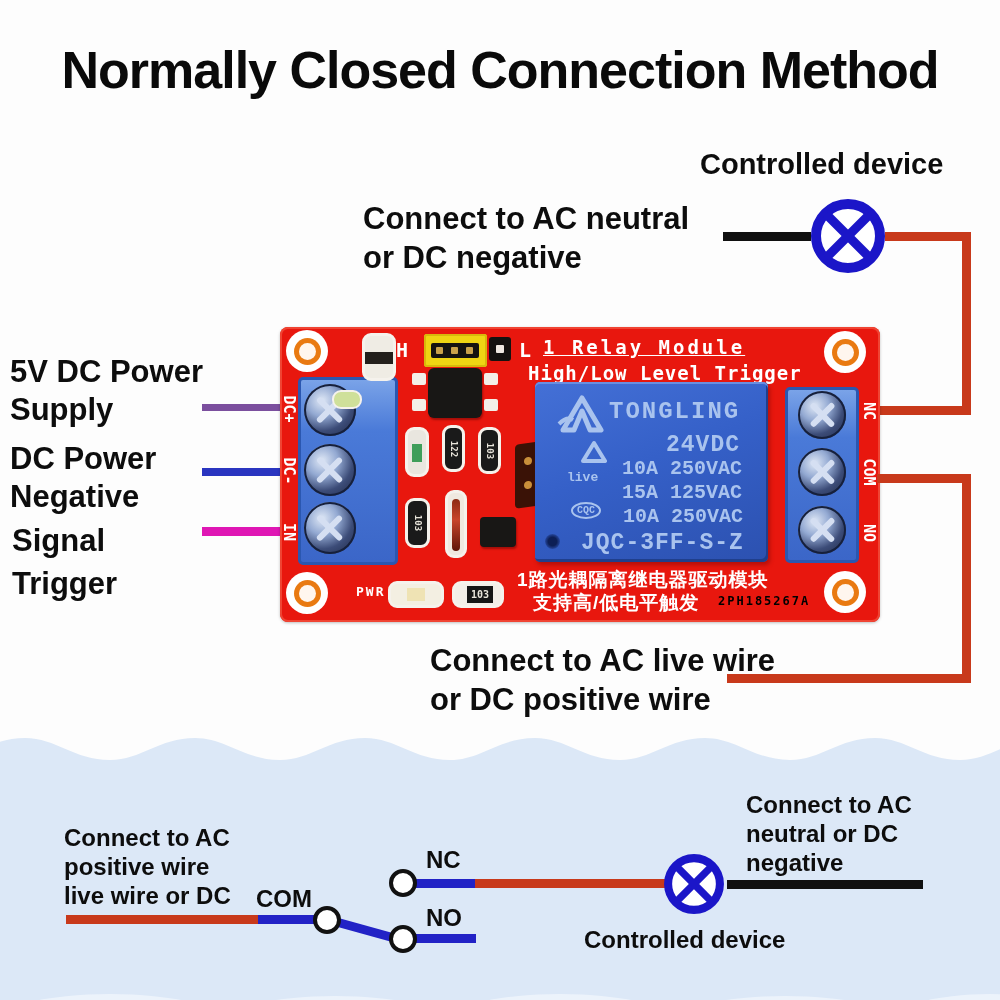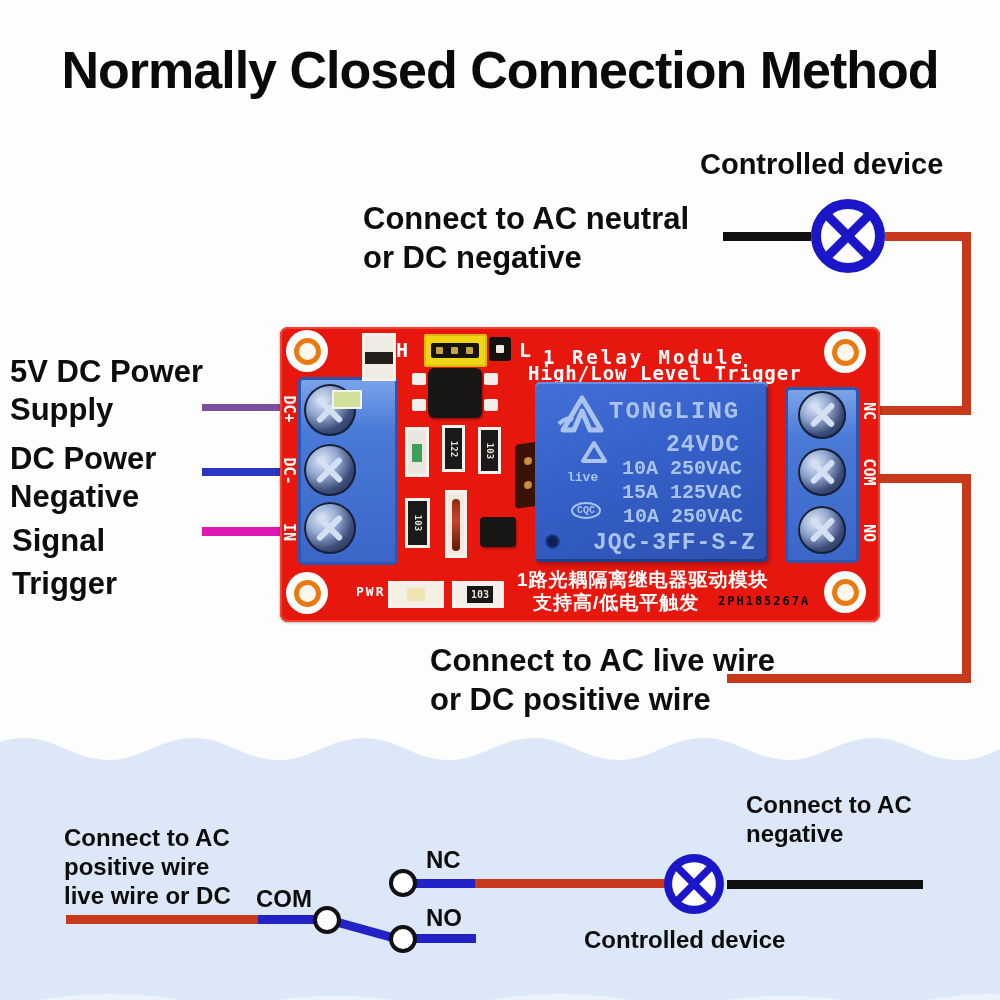--- a/index.html
+++ b/index.html
@@ -43,21 +43,21 @@
            white-space:nowrap;}
   .silk{position:absolute;color:#ffffff;font-weight:bold;font-family:"DejaVu Sans Mono",monospace;
         white-space:nowrap;}
   .jumper{position:absolute;background:#efd513;border-radius:3px;box-shadow:0 0 0 2px #d8b90a inset;}
   .jumper .pins{position:absolute;left:7px;top:9px;width:48px;height:15px;background:#151310;border-radius:2px;}
   .jumper .pins i{position:absolute;top:4px;width:7px;height:7px;background:#caa24a;border-radius:1px;}
   .blackcap{position:absolute;background:#141210;border-radius:3px;}
   .blackcap i{position:absolute;left:7px;top:8px;width:8px;height:8px;background:#efe9e2;border-radius:1px;}
   .ic{position:absolute;background:#181715;border-radius:6px;box-shadow:1px 2px 2px rgba(60,0,0,.4);}
   .pad{position:absolute;background:#f3efe8;border-radius:2px;}
-  .cmp{position:absolute;border:3px solid #f5f2ec;border-radius:0;box-sizing:border-box;}
+  .cmp{position:absolute;border:3px solid #f5f2ec;border-radius:9px;box-sizing:border-box;}
   .cmp .lab{position:absolute;left:50%;top:50%;transform:translate(-50%,-50%) rotate(90deg);
             color:#e8e4da;font-size:9px;font-weight:bold;font-family:"DejaVu Sans Mono",monospace;}
   .relay{position:absolute;left:255px;top:55px;width:233px;height:180px;border-radius:5px;
          background:linear-gradient(160deg,#4470d6 0%,#3560c8 45%,#2c51b0 100%);
          box-shadow:inset 0 2px 0 #6a8fe0, inset -2px -3px 0 #203f8c, 2px 3px 4px rgba(80,0,0,.35);
          color:#a9c3ee;}
   .relay .row{position:absolute;white-space:nowrap;font-weight:bold;font-family:Liberation Mono, monospace;}
   .oval{display:inline-block;border:2px solid #a9c3ee;border-radius:50%;padding:1px 4px;
         font-size:10px;font-weight:bold;}
 
@@ -156,21 +156,21 @@
       <div class="pins">
           <i style="left:5px;"></i>
           <i style="left:20px;"></i>
           <i style="left:35px;"></i>
         </div>
     </div>
     <div class="blackcap" style="left:209px;top:10px;width:22px;height:24px;">
         <i></i>
       </div>
     <div class="silk" style="left:239px;top:11px;font-size:20px;">L</div>
-    <div class="silk" style="left:263px;top:19px;font-size:19px;letter-spacing:3px;">1 Relay Module</div>
+    <div class="silk" style="left:263px;top:9px;font-size:19px;letter-spacing:3px;text-decoration:underline;">1 Relay Module</div>
     <div class="silk" style="left:248px;top:35px;font-size:19px;letter-spacing:1px;">High/Low Level Trigger</div>
 
     <div class="tblock" style="left:18px;top:50px;width:100px;height:188px;"></div>
     <div class="screw" style="left:24px;top:57px;width:52px;height:52px;"></div>
     <div class="screw" style="left:24px;top:117px;width:52px;height:52px;"></div>
     <div class="screw" style="left:24px;top:175px;width:52px;height:52px;"></div>
     <div class="edgelbl" style="left:9px;top:82px;">DC+</div>
     <div class="edgelbl" style="left:9px;top:144px;">DC-</div>
     <div class="edgelbl" style="left:9px;top:205px;">IN</div>
 
@@ -236,21 +236,21 @@
       <svg class="abs" style="left:46px;top:58px;" width="26" height="24" viewBox="0 0 26 24">
         <path d="M13 3 L24 21 L2 21 Z" fill="none" stroke="#a9c3ee" stroke-width="4" stroke-linejoin="round"></path>
       </svg>
       <div class="row" style="right:26px;top:75px;font-size:20px;">10A 250VAC</div>
       <div class="row" style="left:32px;top:88px;font-size:13px;letter-spacing:0;">live</div>
       <div class="row" style="right:26px;top:99px;font-size:20px;">15A 125VAC</div>
       <div class="row" style="left:36px;top:118px;">
         <span class="oval">CQC</span>
       </div>
       <div class="row" style="right:25px;top:123px;font-size:20px;">10A 250VAC</div>
-      <div class="row" style="left:58px;top:148px;font-size:23px;letter-spacing:1px;">JQC-3FF-S-Z</div>
+      <div class="row" style="left:46px;top:148px;font-size:23px;letter-spacing:1px;">JQC-3FF-S-Z</div>
       <div style="position:absolute;left:10px;top:152px;width:15px;height:15px;border-radius:50%;
                   background:radial-gradient(circle,#0d1f55 40%,#2a4da8 75%);"></div>
     </div>
   </div>
 
   <div class="wire w-red" style="left:877px;top:474px;width:94px;height:9px;"></div>
   <div class="wire w-red" style="left:962px;top:474px;width:9px;height:209px;"></div>
   <div class="wire w-red" style="left:727px;top:674px;width:244px;height:9px;"></div>
 
   <div class="abs blk" style="left:430px;top:641px;font-size:31px;line-height:39px;">
@@ -284,18 +284,19 @@
   <svg class="abs" style="left:660px;top:850px;" width="68" height="68" viewBox="0 0 84 84">
     <circle cx="42" cy="42" r="32" fill="#ffffff" stroke="#1b16c8" stroke-width="10"></circle>
     <line x1="20" y1="20" x2="64" y2="64" stroke="#1b16c8" stroke-width="9"></line>
     <line x1="64" y1="20" x2="20" y2="64" stroke="#1b16c8" stroke-width="9"></line>
   </svg>
 
   <div class="wire w-black" style="left:727px;top:880px;width:196px;height:9px;"></div>
 
   <div class="btxt" style="left:746px;top:790px;">
     <div>Connect to AC</div>
+    <div>neutral or DC</div>
     <div>negative</div>
   </div>
 
   <div class="btxt" style="left:584px;top:925px;">Controlled device</div>
 
 </div>
 
 </body></html>

